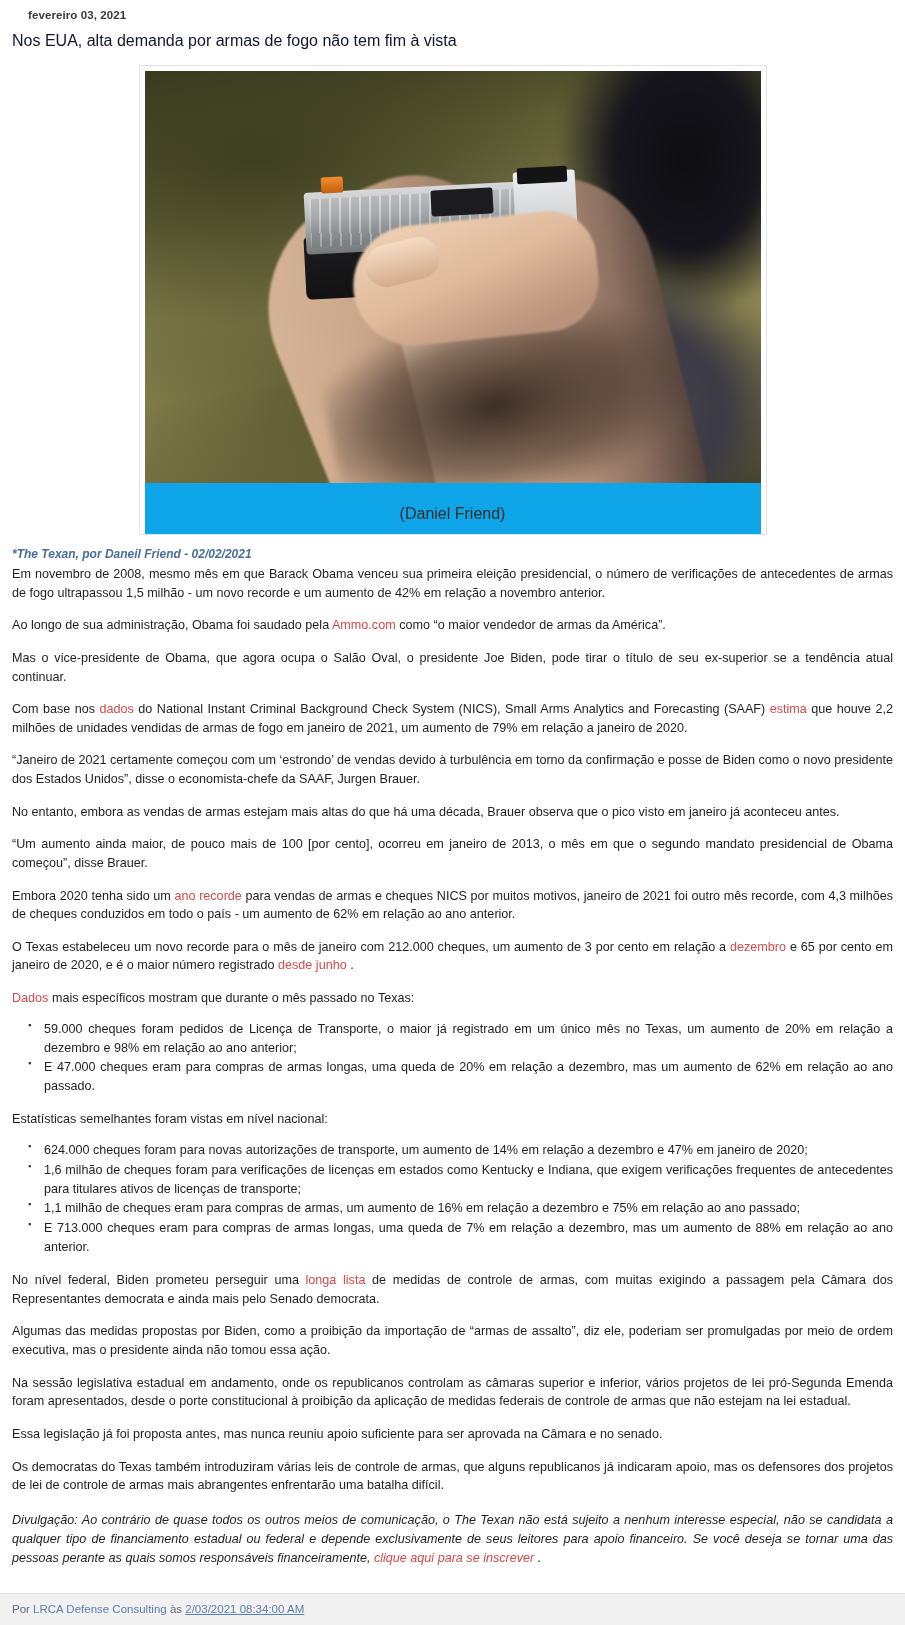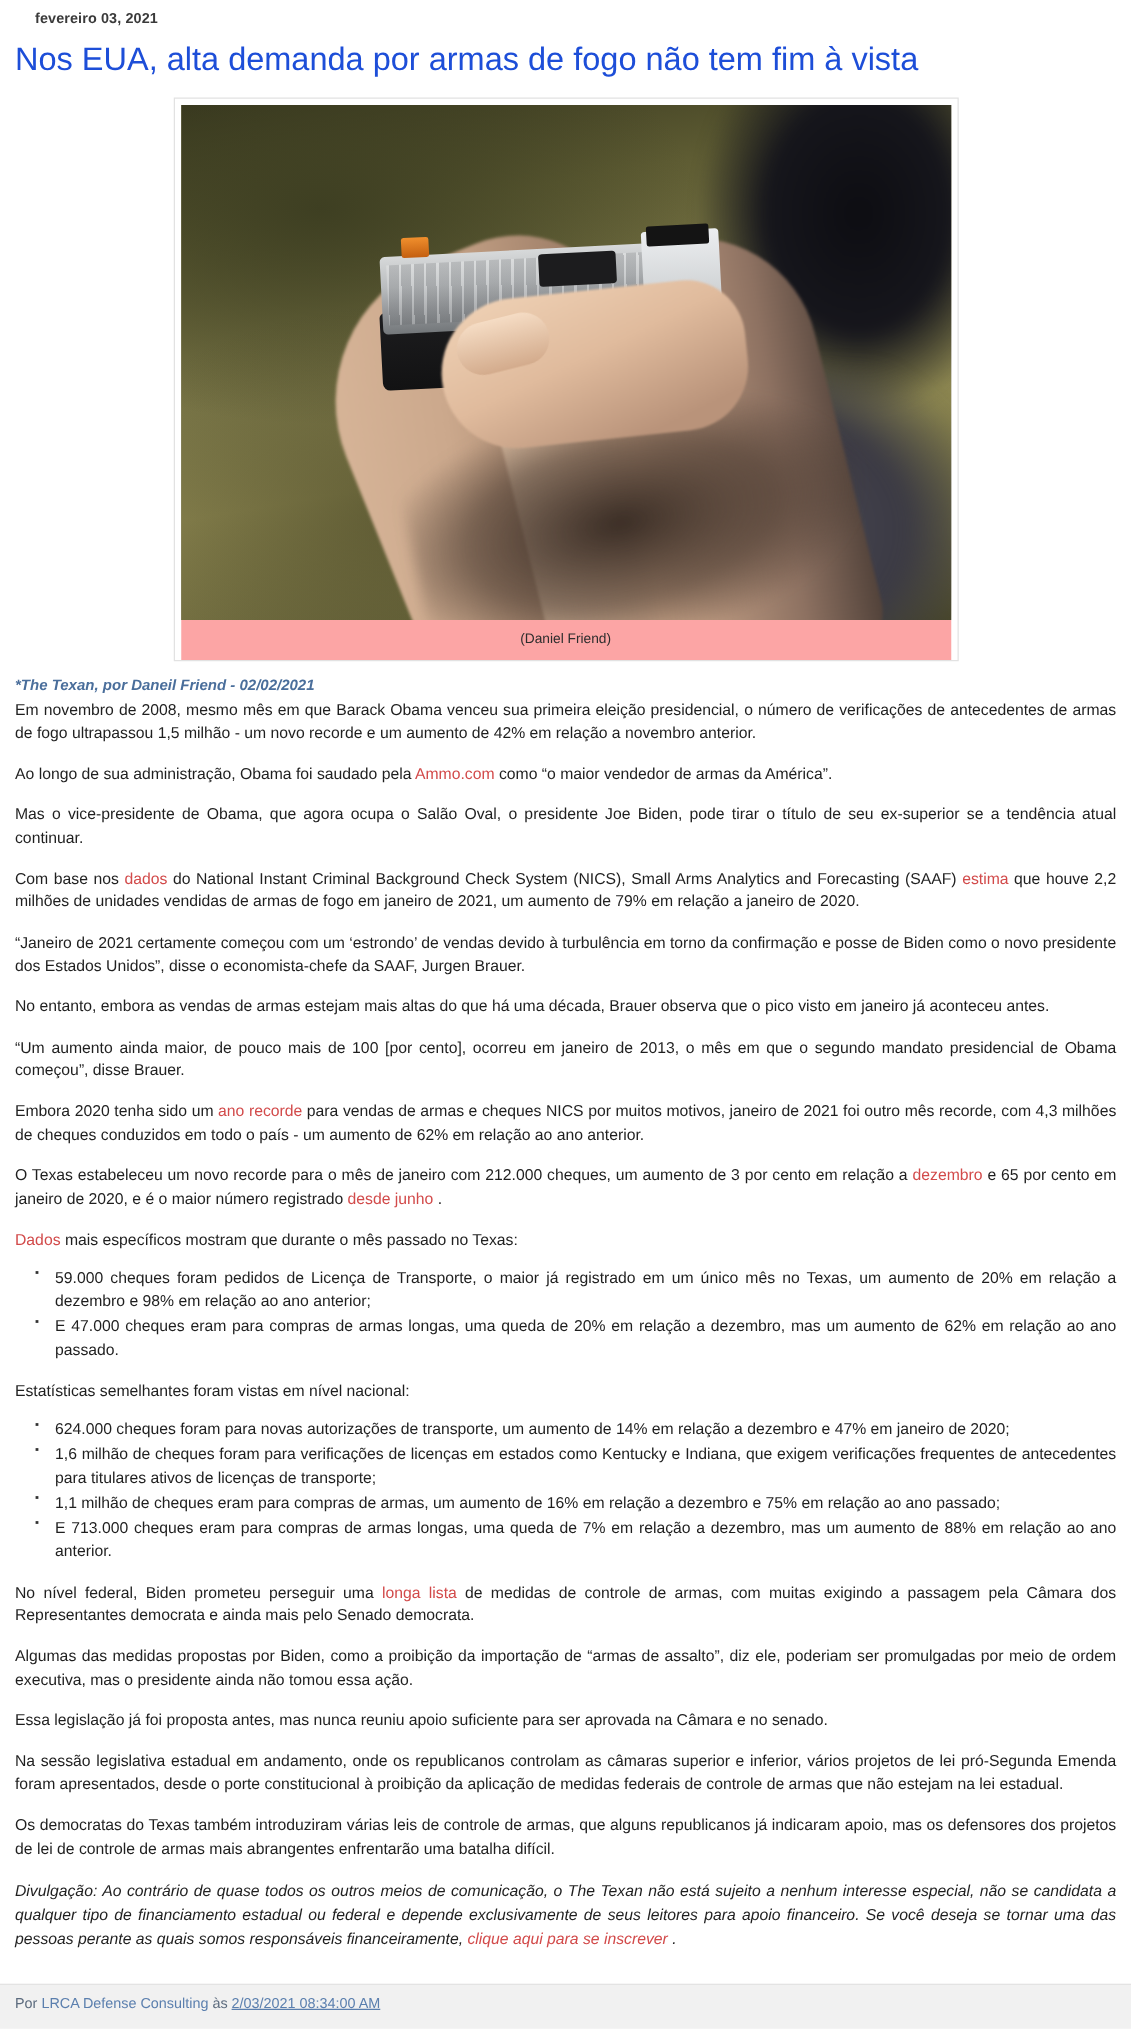--- a/index.html
+++ b/index.html
@@ -24,23 +24,23 @@
 
   
   .post-date {
     font-size: 11.5px;
     color: #3a3a3a;
     font-weight: 700;
     letter-spacing: .1px;
     padding: 9px 0 0 28px;
   }
   .post-title {
-    font-size: 26px;
+    font-size: 16px;
     font-weight: 400;
-    color: #1d4ed8;
+    color: #0f172a;
     line-height: 1.25;
     padding: 10px 0 0 12px;
     margin: 0;
   }
 
   
   .figure-wrap {
     margin: 14px 0 0 0;
     display: flex;
     justify-content: center;
@@ -206,25 +206,25 @@
   }
   .photo .ejector {
     position: absolute;
     left: 286px; top: 118px;
     width: 62px; height: 26px;
     background: #1c1c1e;
     border-radius: 3px;
     transform: rotate(-3deg);
   }
   .figcaption {
-    font-size: 11px;
+    font-size: 16px;
     color: #2d2d2d;
     text-align: center;
-    padding: 9px 0 11px 0;
-    background: #fca5a5;
+    padding: 22px 0 11px 0;
+    background: #0ea5e9;
   }
 
   
   .content {
     padding: 0 12px;
   }
   .byline {
     font-size: 12px;
     font-style: italic;
     color: #4a6e9b;
@@ -362,23 +362,23 @@
       <li>624.000 cheques foram para novas autorizações de transporte, um aumento de 14% em relação a dezembro e 47% em janeiro de 2020;</li>
       <li>1,6 milhão de cheques foram para verificações de licenças em estados como Kentucky e Indiana, que exigem verificações frequentes de antecedentes para titulares ativos de licenças de transporte;</li>
       <li>1,1 milhão de cheques eram para compras de armas, um aumento de 16% em relação a dezembro e 75% em relação ao ano passado;</li>
       <li>E 713.000 cheques eram para compras de armas longas, uma queda de 7% em relação a dezembro, mas um aumento de 88% em relação ao ano anterior.</li>
     </ul>
 
     <p class="body"><span>No nível federal, Biden prometeu perseguir uma </span><a class="link" href="#">longa lista</a><span> de medidas de controle de armas, com muitas exigindo a passagem pela Câmara dos Representantes democrata e ainda mais pelo Senado democrata.</span></p>
 
     <p class="body">Algumas das medidas propostas por Biden, como a proibição da importação de “armas de assalto”, diz ele, poderiam ser promulgadas por meio de ordem executiva, mas o presidente ainda não tomou essa ação.</p>
 
+    <p class="body">Na sessão legislativa estadual em andamento, onde os republicanos controlam as câmaras superior e inferior, vários projetos de lei pró-Segunda Emenda foram apresentados, desde o porte constitucional à proibição da aplicação de medidas federais de controle de armas que não estejam na lei estadual.</p>
+
     <p class="body">Essa legislação já foi proposta antes, mas nunca reuniu apoio suficiente para ser aprovada na Câmara e no senado.</p>
-
-    <p class="body">Na sessão legislativa estadual em andamento, onde os republicanos controlam as câmaras superior e inferior, vários projetos de lei pró-Segunda Emenda foram apresentados, desde o porte constitucional à proibição da aplicação de medidas federais de controle de armas que não estejam na lei estadual.</p>
 
     <p class="body">Os democratas do Texas também introduziram várias leis de controle de armas, que alguns republicanos já indicaram apoio, mas os defensores dos projetos de lei de controle de armas mais abrangentes enfrentarão uma batalha difícil.</p>
 
     <p class="disclaimer"><span>Divulgação: Ao contrário de quase todos os outros meios de comunicação, o The Texan não está sujeito a nenhum interesse especial, não se candidata a qualquer tipo de financiamento estadual ou federal e depende exclusivamente de seus leitores para apoio financeiro. Se você deseja se tornar uma das pessoas perante as quais somos responsáveis financeiramente, </span><a class="link" href="#">clique aqui para se inscrever</a><span> .</span></p>
 
   </div>
 
   <div class="footer">
     <span>Por</span>
     <a class="f-link" href="#">LRCA Defense Consulting</a>

